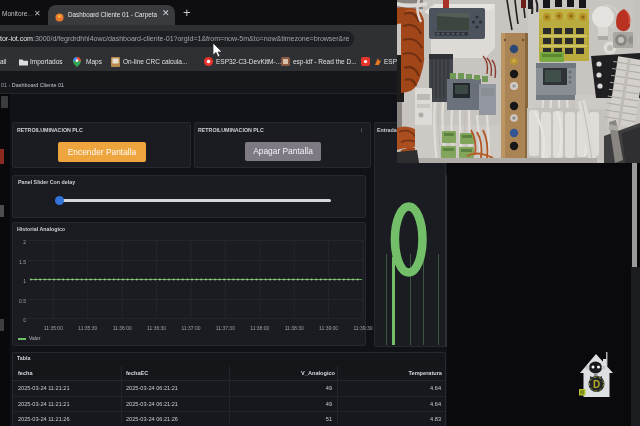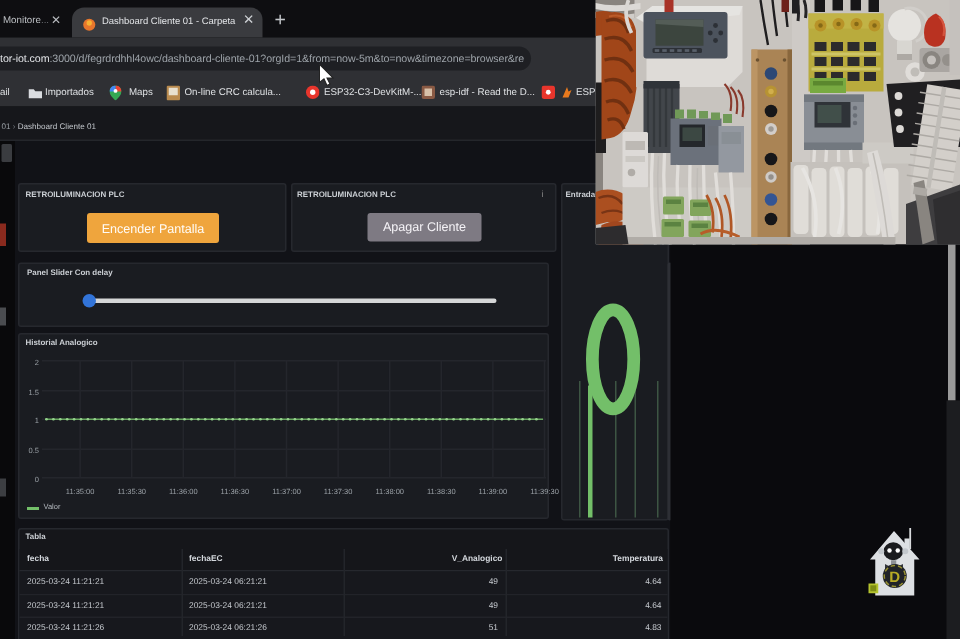--- a/index.html
+++ b/index.html
@@ -86,21 +86,21 @@
 <div class="abs" style="left:0;top:205px;width:4px;height:12px;background:#4a4c50;"></div>
 <div class="abs" style="left:0;top:319px;width:4px;height:12px;background:#3c3e42;"></div>
 
 <div class="abs" style="left:12px;top:122px;width:179px;height:46px;background:#1a1c21;border:1px solid #26282e;border-radius:2px;"></div>
 <div class="abs" style="left:17px;top:126px;width:150px;height:8px;font-size:5.3px;font-weight:bold;line-height:8px;color:#ccd0d5;">RETROILUMINACION PLC</div>
 <div class="abs" style="left:58px;top:142px;width:88px;height:20px;background:#efa53d;border-radius:2px;color:#fffbf6;font-size:8.4px;text-align:center;line-height:20px;">Encender Pantalla</div>
 
 <div class="abs" style="left:194px;top:122px;width:177px;height:46px;background:#1a1c21;border:1px solid #26282e;border-radius:2px;"></div>
 <div class="abs" style="left:198px;top:126px;width:150px;height:8px;font-size:5.3px;font-weight:bold;line-height:8px;color:#ccd0d5;">RETROILUMINACION PLC</div>
 <div class="abs" style="left:361px;top:127px;width:6px;height:7px;color:#888;font-size:6px;line-height:7px;">i</div>
-<div class="abs" style="left:245px;top:142px;width:76px;height:19px;background:#7e7a83;border-radius:2px;color:#f5f3f7;font-size:8.4px;text-align:center;line-height:19px;">Apagar Cliente</div>
+<div class="abs" style="left:245px;top:142px;width:76px;height:19px;background:#7e7a83;border-radius:2px;color:#f5f3f7;font-size:8.4px;text-align:center;line-height:19px;">Apagar Pantalla</div>
 
 <div class="abs" style="left:374px;top:122px;width:72px;height:225px;background:#1a1c21;border:1px solid #26282e;border-radius:2px;"></div>
 <div class="abs" style="left:377px;top:126px;width:60px;height:8px;font-size:5.3px;font-weight:bold;line-height:8px;color:#ccd0d5;">Entrada</div>
 <svg class="abs" style="left:374px;top:122px;" width="72" height="225" viewBox="0 0 72 225">
 
   <g stroke="#44604a" stroke-width="1" opacity="0.85">
     <line x1="12.5" y1="132" x2="12.5" y2="223"></line>
     <line x1="36.5" y1="132" x2="36.5" y2="223"></line>
     <line x1="49.5" y1="133" x2="49.5" y2="223"></line>
     <line x1="64.5" y1="132" x2="64.5" y2="223"></line>

